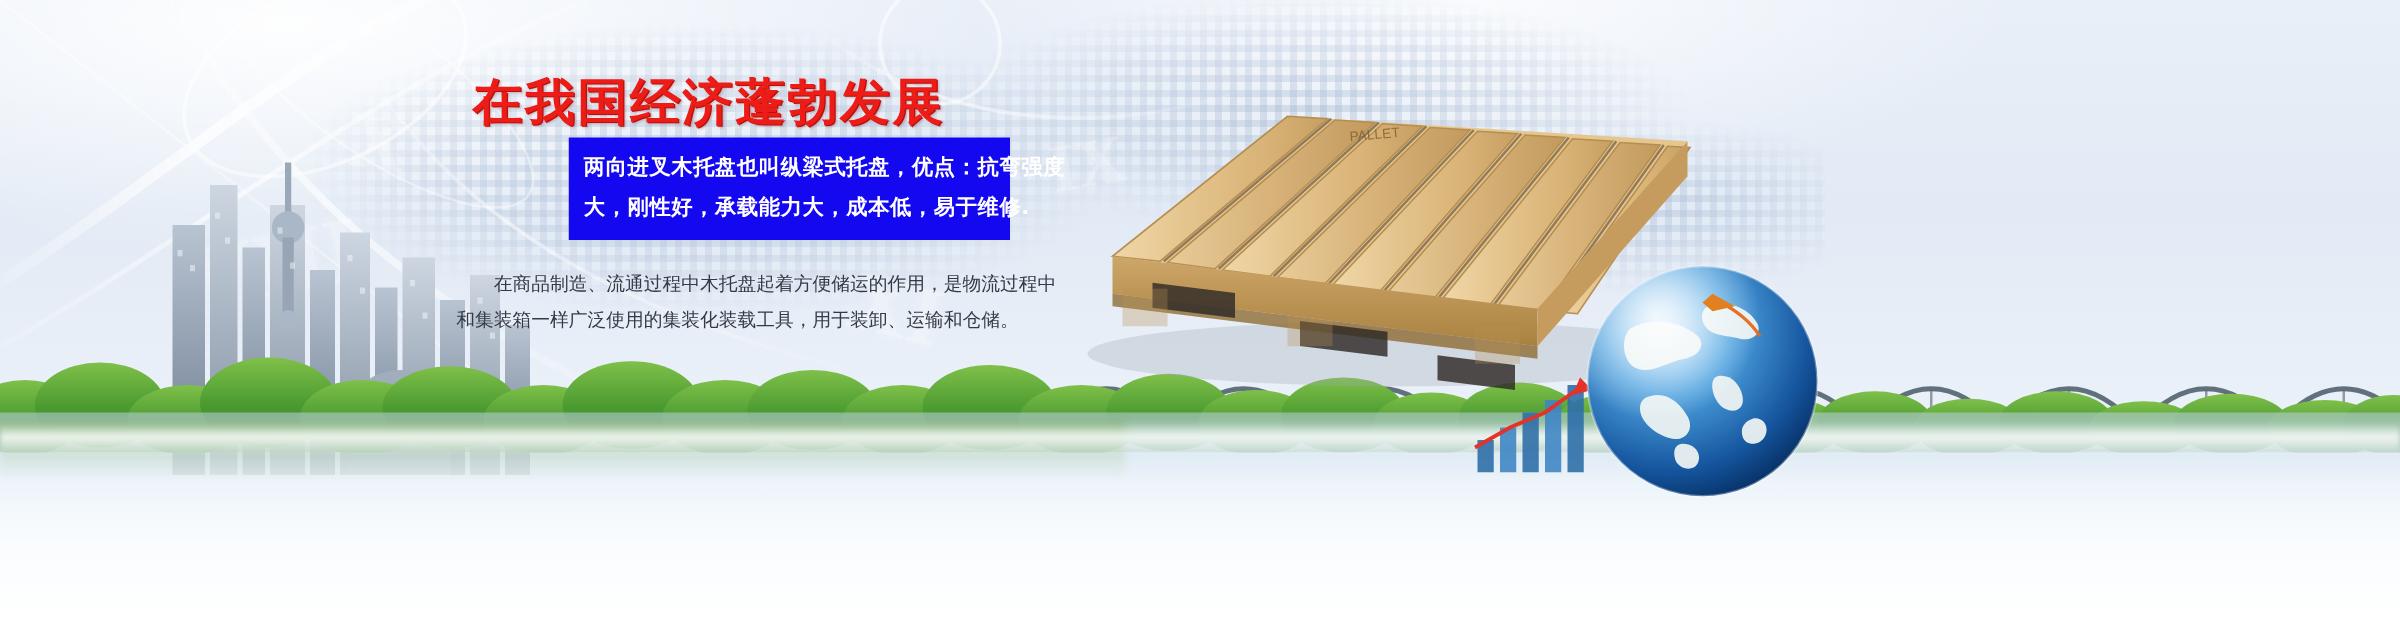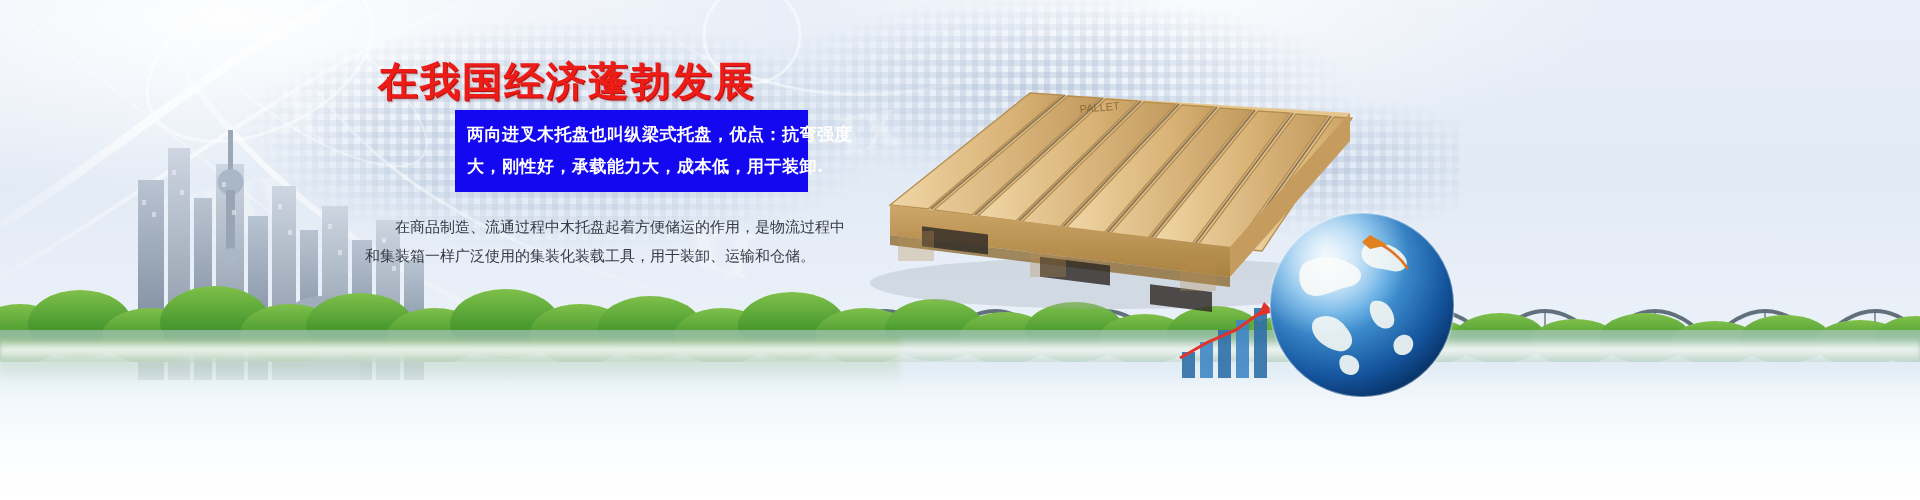--- a/index.html
+++ b/index.html
@@ -379,20 +379,20 @@
     <circle cx="100" cy="100" r="92" fill="none" stroke="#ffffff" stroke-opacity=".35" stroke-width="2"></circle>
 
     <path d="M112,36 q22,10 34,28" stroke="#e26a1a" stroke-width="2.5" fill="none" opacity=".95"></path>
     <polygon points="108,30 126,40 108,44 100,37" fill="#e0801f"></polygon>
   </svg>
 
   <div class="title">在我国经济蓬勃发展</div>
 
   <div class="highlight">
     <p>两向进叉木托盘也叫纵梁式托盘，优点：抗弯强度</p>
-    <p>大，刚性好，承载能力大，成本低，用于装卸.</p>
+    <p>大，刚性好，承载能力大，成本低，易于维修.</p>
   </div>
 
   <div class="body-text">
     <p>在商品制造、流通过程中木托盘起着方便储运的作用，是物流过程中和集装箱一样广泛使用的集装化装载工具，用于装卸、运输和仓储。</p>
   </div>
 
 </div>
 
 </body></html>

